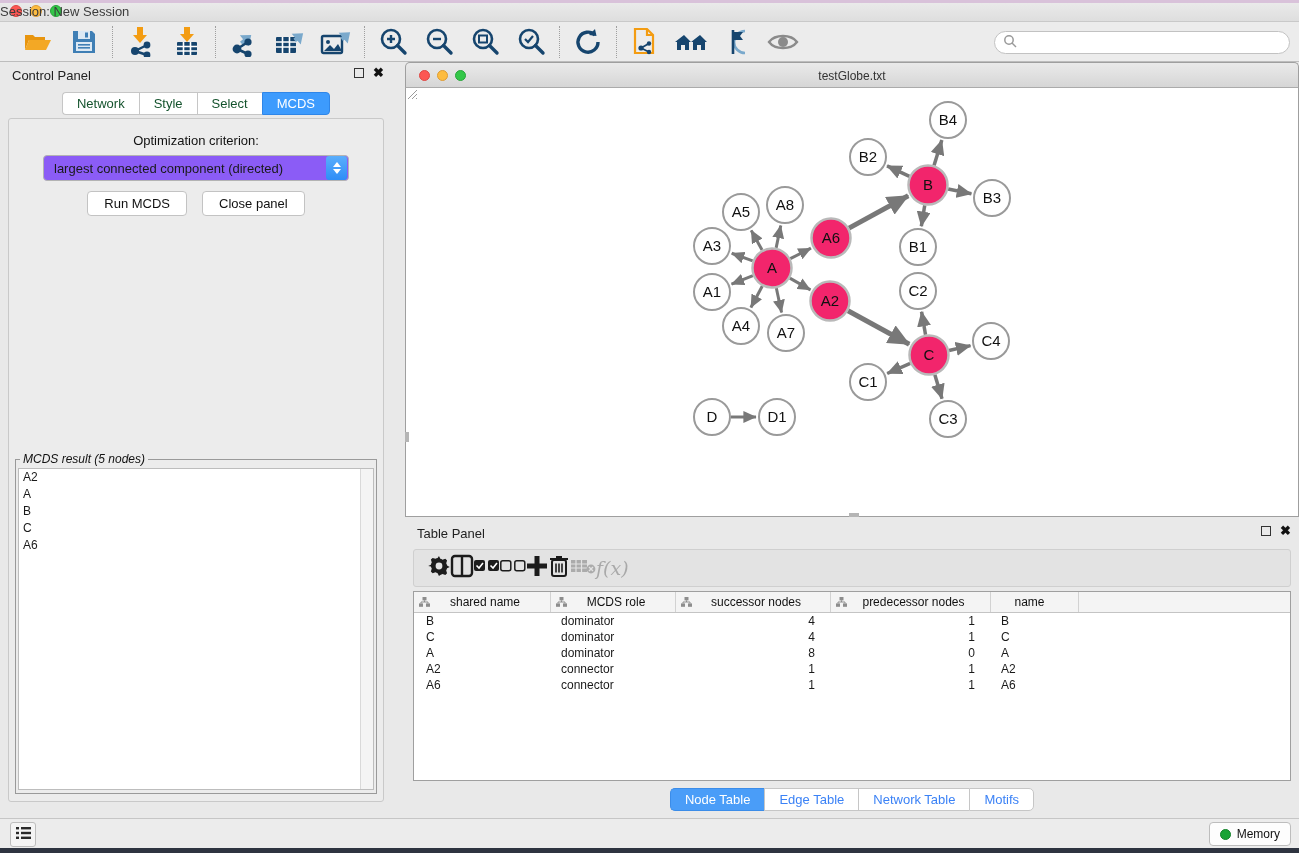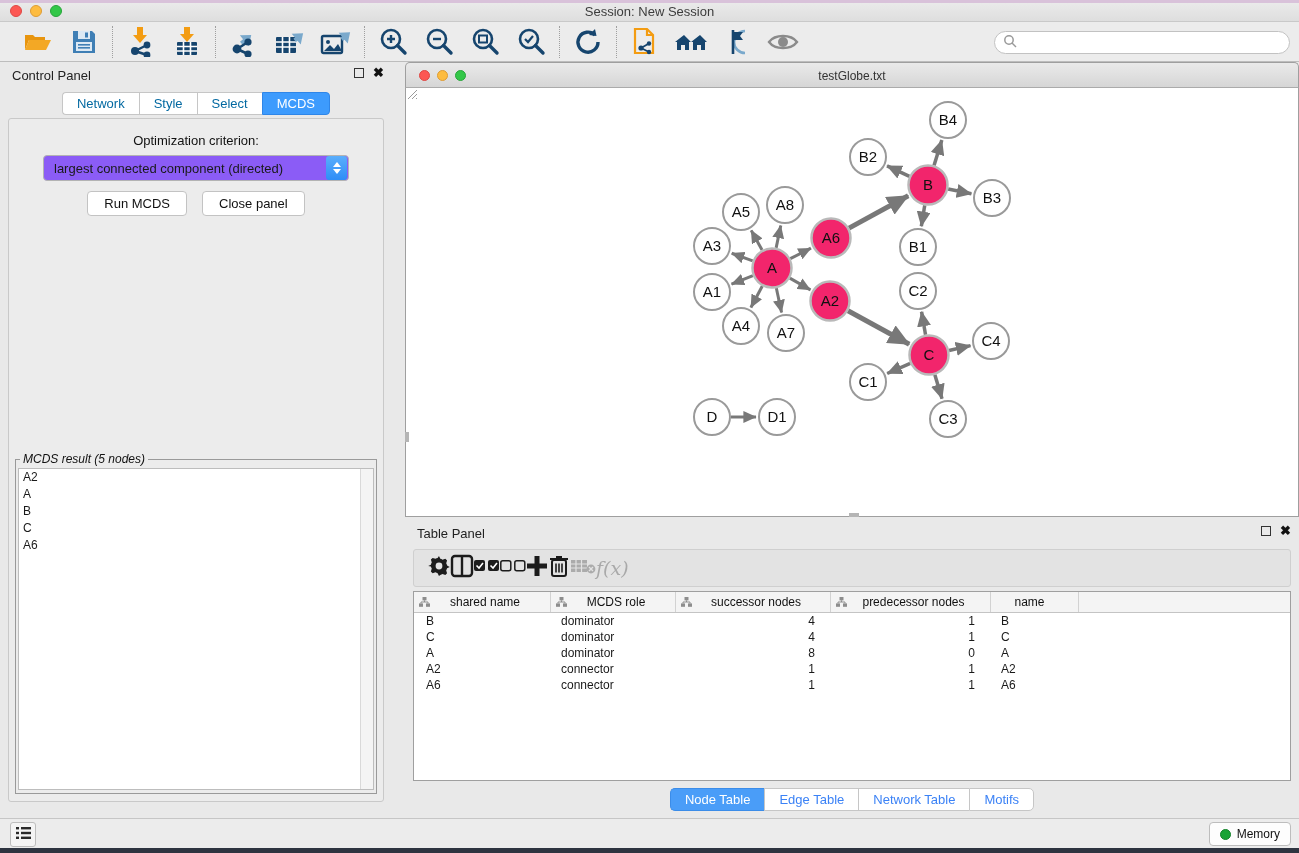--- a/index.html
+++ b/index.html
@@ -3,21 +3,21 @@
 <meta charset="utf-8">
 <style>
   * { margin:0; padding:0; box-sizing:border-box; }
   html,body { width:1299px; height:853px; overflow:hidden; }
   body { font-family:"Liberation Sans", sans-serif; background:#e9e9e9; position:relative; color:#1a1a1a; }
 
   
   .titlebar { position:absolute; left:0; top:0; width:1299px; height:22px;
     background:linear-gradient(#ececec,#dedede); border-bottom:1px solid #c9c9c9; }
   .titlebar .toplav { position:absolute; left:0; top:0; width:100%; height:3px; background:#d9c2da; }
-  .titlebar .title { position:absolute; left:0; right:0; top:4px; text-align:center; font-size:13px; color:#3c3c3c; }
+  .titlebar .title { position:absolute; left:0; right:0; top:4px; font-size:13px; color:#3c3c3c; }
   .lights { position:absolute; left:10px; top:5px; display:flex; gap:8px; }
   .light { width:12px; height:12px; border-radius:50%; }
   .light.red{ background:#fc5753; border:1px solid #df4744;}
   .light.yellow{ background:#fdbc40; border:1px solid #de9c34;}
   .light.green{ background:#33c748; border:1px solid #27a53a;}
 
   
   .toolbar { position:absolute; left:0; top:22px; width:1299px; height:40px;
     background:#ececec; border-bottom:1px solid #bdbdbd; display:flex; align-items:center; padding-left:10px; }
   .tool-group { display:flex; align-items:center; gap:14px; padding:0 12px; }
@@ -29,21 +29,21 @@
   .searchbox input { border:none; outline:none; width:250px; font-size:12px; background:transparent; }
 
   
   .control-panel { position:absolute; left:0; top:62px; width:392px; height:756px; background:#e9e9e9; }
   .panel-titlerow { position:relative; height:26px; }
   .panel-title { position:absolute; left:12px; top:6px; font-size:13px; color:#222; }
   .panel-icons { position:absolute; right:8px; top:6px; display:flex; gap:9px; align-items:center; }
   .float-icon { width:10px; height:10px; border:1.5px solid #333; }
   .close-icon { font-size:13px; font-weight:bold; color:#111; line-height:10px; }
   .ctl-tabs { position:absolute; left:0; top:30px; width:100%; display:flex; justify-content:center; }
-  .ctl-tab { font-size:13px; padding:3px 14px; background:#fff; border:1px solid #c6c6c6; border-right:none; color:#0369a1; }
+  .ctl-tab { font-size:13px; padding:3px 14px; background:#fff; border:1px solid #c6c6c6; border-right:none; color:#14532d; }
   .ctl-tab:first-child { border-radius:4px 0 0 4px; }
   .ctl-tab:last-child { border-radius:0 4px 4px 0; border-right:1px solid #c6c6c6; }
   .ctl-tab.active { background:#3d9bfd; border-color:#2f86e8; color:#fff; }
   .ctl-inner { position:absolute; left:8px; top:56px; width:376px; height:684px;
     background:#ececec; border:1px solid #c9c9c9; border-radius:3px; }
   .opt-label { margin-top:14px; text-align:center; font-size:13px; color:#111; }
   .dropdown { position:absolute; left:34px; top:36px; width:306px; height:26px; background:#8b5cf6;
     border:1px solid #b3b3b3; border-radius:4px; display:flex; align-items:center; }
   .dropdown .dd-text { flex:1; font-size:13px; padding-left:10px; white-space:nowrap; overflow:hidden; }
   .dd-stepper { width:21px; height:24px; background:linear-gradient(#5aaefc,#2e8df7); border-radius:3px;

